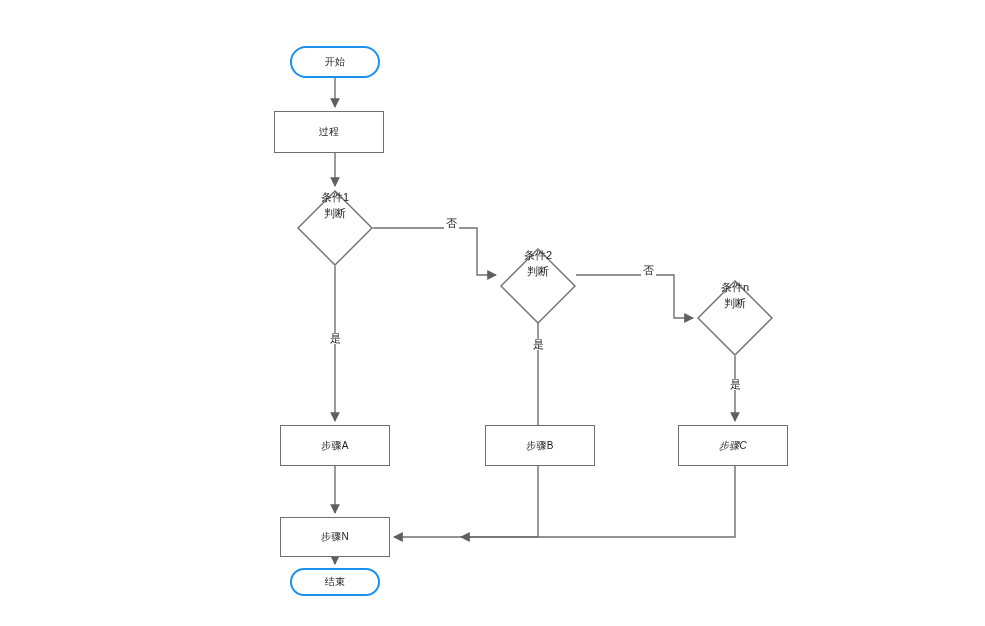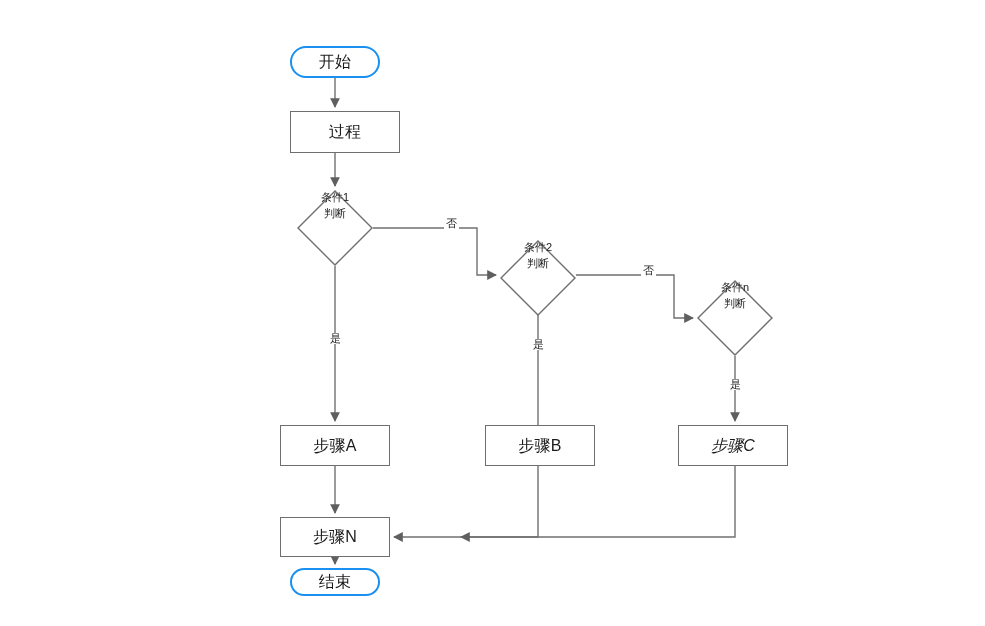--- a/index.html
+++ b/index.html
@@ -27,21 +27,21 @@
     height: 626px;
   }
   .node {
     position: absolute;
     box-sizing: border-box;
     display: flex;
     align-items: center;
     justify-content: center;
     text-align: center;
     color: #1b1b1b;
-    font-size: 16px;
+    font-size: 10px;
     line-height: 1.35;
     letter-spacing: 0.2px;
     background: #ffffff;
   }
   .terminal {
     border: 2px solid #1a90f0;
     border-radius: 999px;
     background: #ffffff;
   }
   .process {
@@ -117,35 +117,35 @@
       <path d="M 735 466 L 735 537 L 461 537" marker-end="url(#arrow)"></path>
 
       <path d="M 335 557 L 335 564" marker-end="url(#arrow)"></path>
     </g>
   </svg>
 
   <div class="node terminal" style="left:290px; top:46px; width:90px; height:32px;">
     <span>开始</span>
   </div>
 
-  <div class="node process" style="left:290px; top:111px; width:110px; height:42px;">
+  <div class="node process" style="left:274px; top:111px; width:110px; height:42px;">
     <span>过程</span>
   </div>
 
   <div class="decision-wrap" style="left:297px; top:190px; width:76px; height:76px;">
     <svg class="decision-shape" viewBox="0 0 76 76">
       <polygon points="38,1 75,38 38,75 1,38" fill="#ffffff" stroke="#6e6e6e" stroke-width="1.4"></polygon>
     </svg>
     <div class="decision-label">
       <span>条件1</span>
       <span>判断</span>
     </div>
   </div>
 
-  <div class="decision-wrap" style="left:500px; top:240px; width:76px; height:76px;">
+  <div class="decision-wrap" style="left:500px; top:248px; width:76px; height:76px;">
     <svg class="decision-shape" viewBox="0 0 76 76">
       <polygon points="38,1 75,38 38,75 1,38" fill="#ffffff" stroke="#6e6e6e" stroke-width="1.4"></polygon>
     </svg>
     <div class="decision-label">
       <span>条件2</span>
       <span>判断</span>
     </div>
   </div>
 
   <div class="decision-wrap" style="left:697px; top:280px; width:76px; height:76px;">

